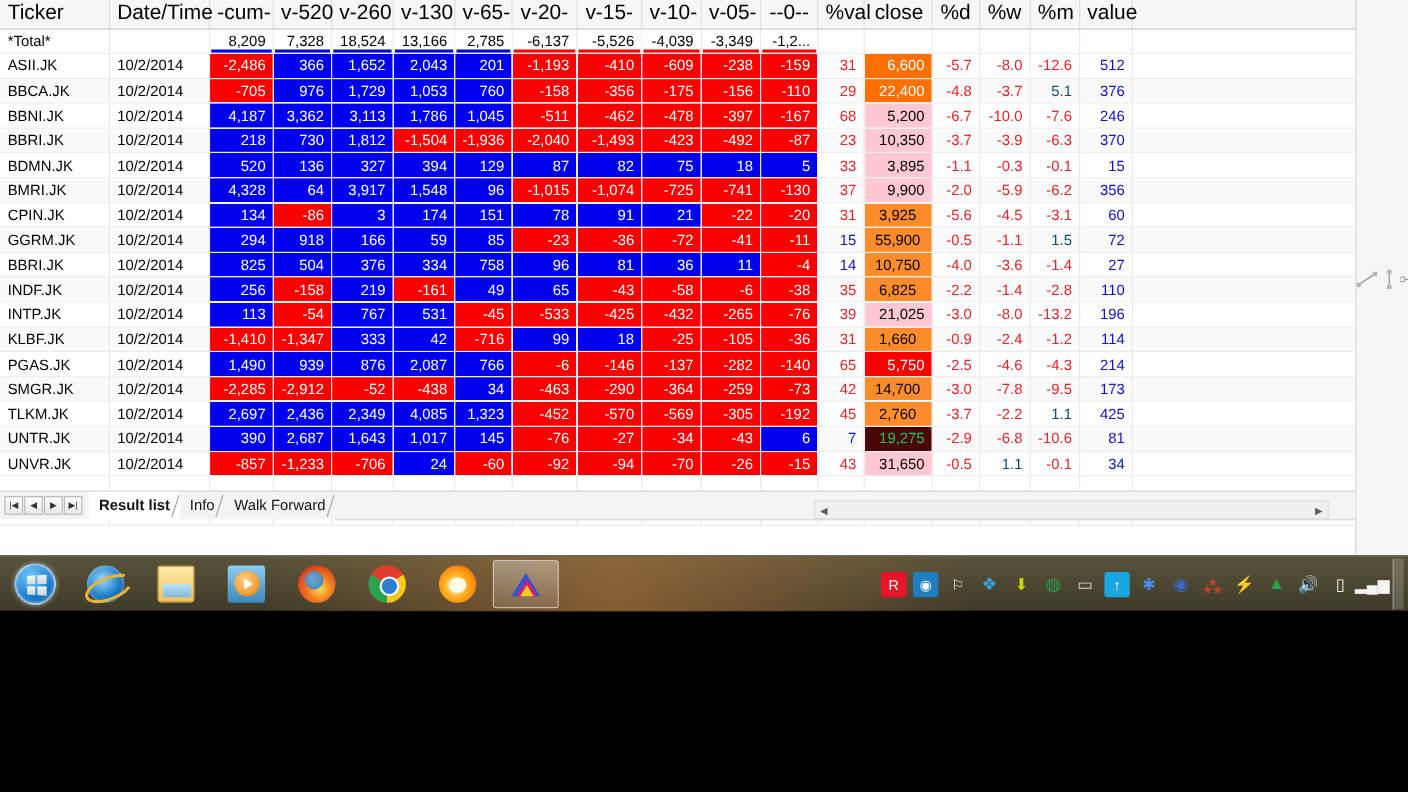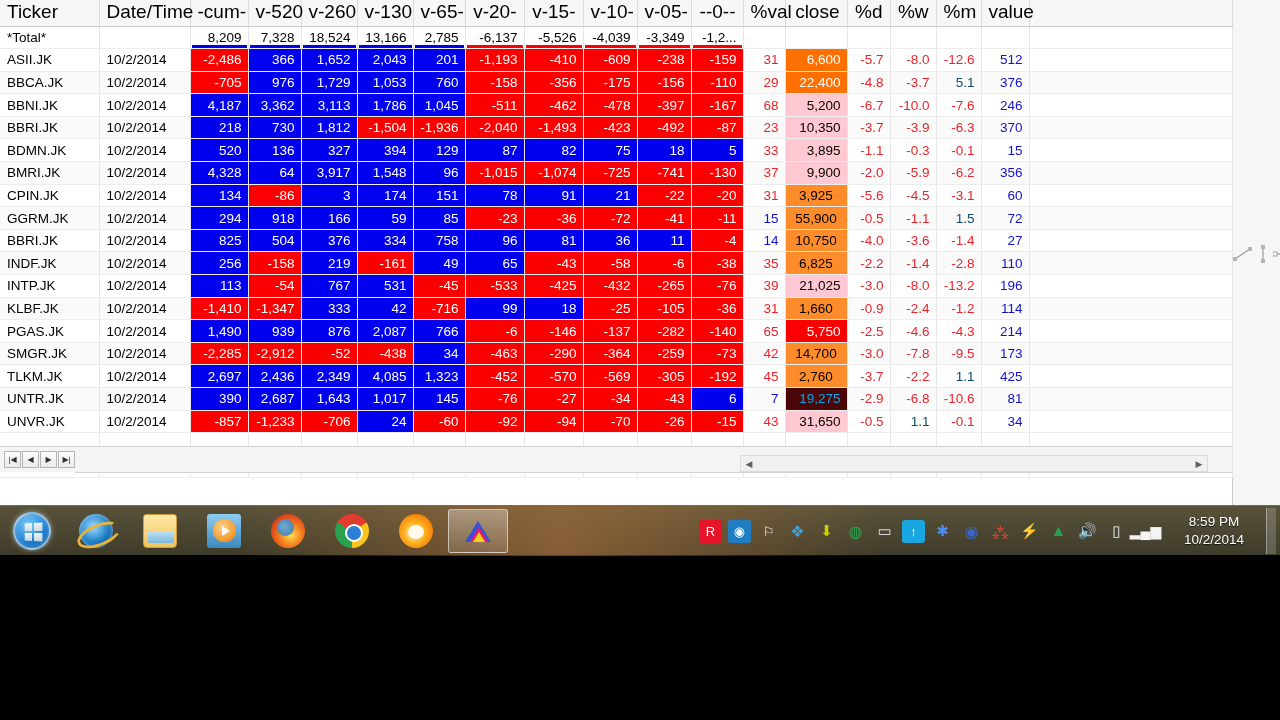--- a/index.html
+++ b/index.html
@@ -78,21 +78,21 @@
   td.valblue { color: #1111cc; }
   td.pvred   { color: #e8242a; }
   td.pvblue  { color: #1111cc; }
 
   
   td.close { color: #000; margin-left: 36px; }
   td.close.c1 { background: #ffc8d2 !important; }
   td.close.c3 { background: #ff8c2a !important; color:#000000;text-align:center; }
   td.close.c4 { background: #ff7000 !important; color:#fff; }
   td.close.c5 { background: #fb0000 !important; color:#fff; }
-  td.close.c6 { background: #4a0606 !important; color:#0ea5e9; }
+  td.close.c6 { background: #4a0606 !important; color:#22c55e; }
 
   .filler-row td { height: 22.6px; background: #fff; border-right: 1px solid #e6e6e6; border-bottom: 1px solid #f2f2f2; }
 
   
   .tabstrip {
     position: absolute; left: 0; bottom: 33px;
     width: 1232px; height: 26px;
     background: #f4f4f4;
     border-top: 1px solid #d2d2d2;
     display: flex; align-items: center;
@@ -756,20 +756,34 @@
         </tbody>
     </table>
 
     <div class="tabstrip">
       <div class="navbtns">
         <div class="navbtn">|◀</div>
         <div class="navbtn">◀</div>
         <div class="navbtn">▶</div>
         <div class="navbtn">▶|</div>
       </div>
+      <div class="tabs">
+        <div class="tab active">
+          <span>Result list</span>
+          <span class="sep"></span>
+        </div>
+        <div class="tab">
+          <span>Info</span>
+          <span class="sep"></span>
+        </div>
+        <div class="tab">
+          <span>Walk Forward</span>
+          <span class="sep"></span>
+        </div>
+      </div>
       <div class="tabfill"></div>
     </div>
 
     <div class="hscroll">
       <div class="arrow">◀</div>
       <div class="arrow">▶</div>
     </div>
   </div>
 
   <div class="rtoolbar">
@@ -986,20 +1000,16 @@
       <div class="tray-ico" style="color:#d8d8d8;font-size:15px">▭</div>
       <div class="tray-ico" style="background:#1aa6e0">↑</div>
       <div class="tray-ico" style="color:#4a8ff0;font-size:15px">✱</div>
       <div class="tray-ico" style="color:#3a66c8;font-size:16px">◉</div>
       <div class="tray-ico" style="color:#e0452a;font-size:15px">⁂</div>
       <div class="tray-ico" style="color:#e07a1a;font-size:15px">⚡</div>
       <div class="tray-ico" style="color:#2aa14f;font-size:16px">▲</div>
       <div class="tray-ico" style="color:#f4f4f4;font-size:15px">🔊</div>
       <div class="tray-ico" style="color:#f4f4f4;font-size:15px">▯</div>
       <div class="tray-ico" style="color:#f4f4f4;font-size:14px">▂▄▆</div>
-      <div class="clock">
-        <span>8:59 PM</span>
-        <span>10/2/2014</span>
-      </div>
       <div class="showdesk"></div>
     </div>
   </div>
 </div>
 
 </body></html>

